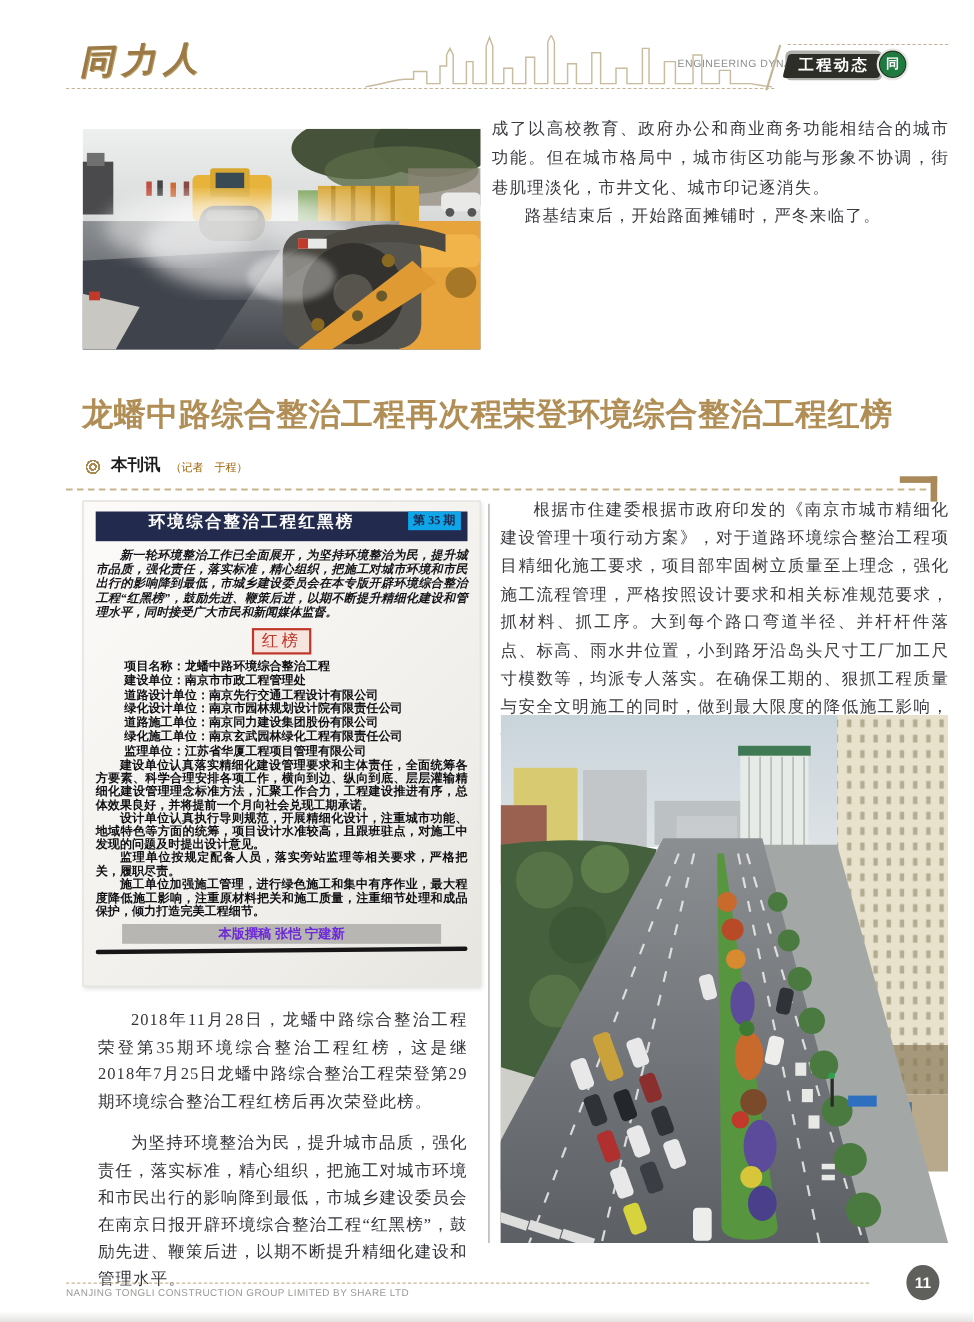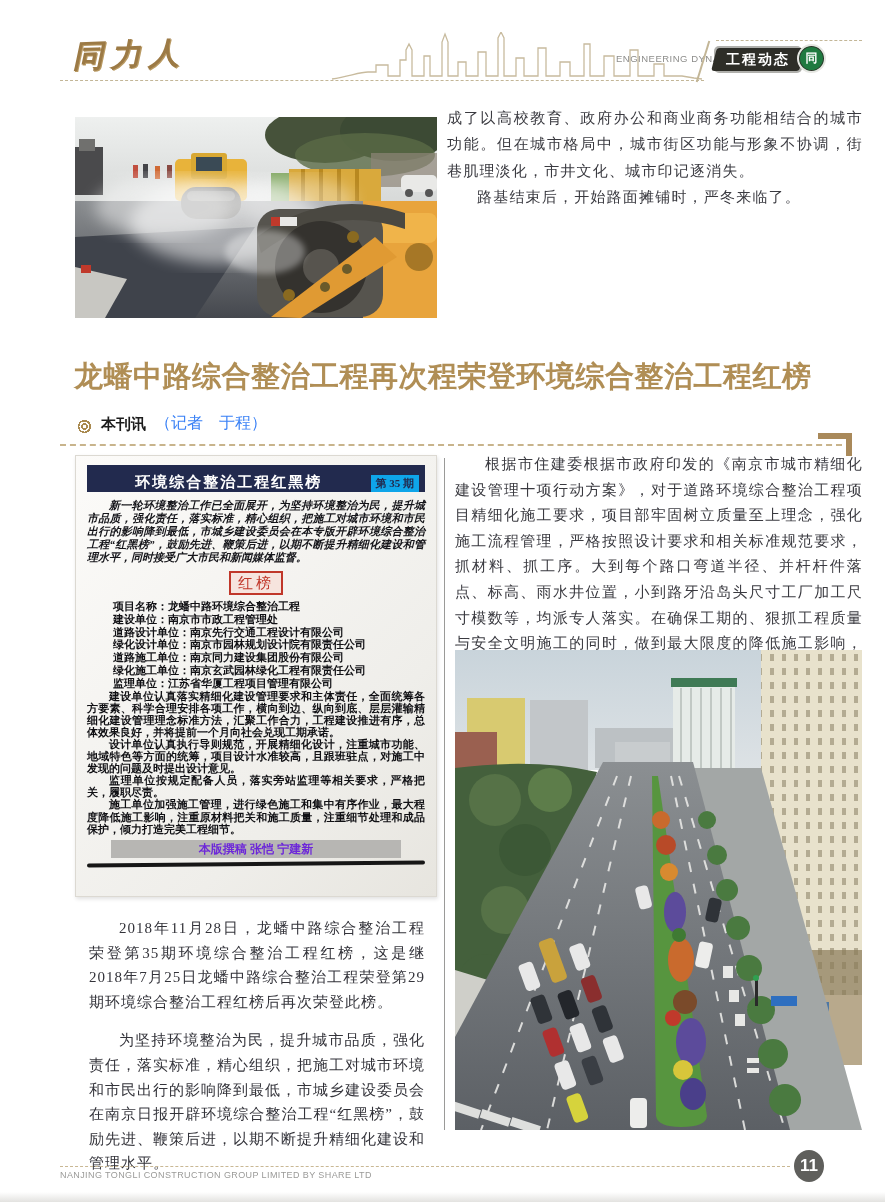--- a/index.html
+++ b/index.html
@@ -34,32 +34,32 @@
   .lead p{margin:0;}
   .lead p.ind{text-indent:2em;}
 
   
   .headline{left:74px;top:357px;width:800px;font-size:29px;font-weight:bold;color:#b08e55;
     font-family:"Liberation Sans", sans-serif;letter-spacing:.5px;white-space:nowrap;}
   .byline{left:77px;top:413px;display:flex;align-items:flex-end;gap:9px;}
   .byline-icon{width:15px;height:15px;border-radius:50%;
     background:radial-gradient(circle,#fff 0 1.5px,#a98a50 1.5px 3.5px,#fff 3.5px 5px,#a98a50 5px 6.5px,#fff 6.5px);}
   .byline-src{font-size:15px;font-weight:bold;color:#1c1c1c;font-family:"Liberation Sans",sans-serif;}
-  .byline-rep{font-size:16px;color:#3b82f6;}
+  .byline-rep{font-size:10px;color:#a16207;}
   .divider{left:60px;top:444px;width:782px;border-top:2px dashed #c8b48c;height:0;}
   .bracket{left:818px;top:433px;width:28px;height:17px;
     border-top:6px solid #a9895a;border-right:6px solid #a9895a;}
 
   
   .vline{left:444px;top:458px;width:1px;height:672px;background:#9a9a98;}
 
   .doc{left:75px;top:455px;width:362px;height:442px;box-sizing:border-box;
     background:linear-gradient(135deg,#fcfbf9,#efeeea 70%,#e7e5df);
     border:1px solid #dcd9d2;padding:9px 11px;box-shadow:1px 2px 4px rgba(0,0,0,.12);}
-  .doc-bar{height:27px;background:#222a4e;display:flex;align-items:flex-end;}
+  .doc-bar{height:27px;background:#222a4e;display:flex;align-items:flex-start;}
   .doc-title{flex:1;text-align:center;color:#fff;font-size:15px;font-weight:bold;
     letter-spacing:2px;font-family:"Liberation Sans",sans-serif;}
   .doc-issue{background:#0ea5e9;color:#222a4e;font-size:11px;font-weight:bold;
     padding:0 5px;margin-right:6px;line-height:17px;}
   .doc-intro{margin-top:7px;font-size:11px;line-height:13px;font-weight:bold;font-style:italic;
     text-align:justify;text-indent:2em;color:#15151a;}
   .doc-badge{margin:7px auto 5px;width:max-content;border:2px solid #c0372a;background:#f6e4de;
     color:#c0372a;padding:0 7px;font-size:15px;font-weight:normal;line-height:20px;letter-spacing:3px;}
   .doc-info{margin-left:26px;font-size:11px;font-weight:bold;line-height:12.8px;color:#101014;}
   .doc-body p{margin:0;font-size:11px;font-weight:bold;line-height:12.1px;text-indent:2em;
@@ -74,22 +74,22 @@
 
   .right-para{left:455px;top:452px;width:408px;font-size:15px;line-height:25.6px;
     letter-spacing:1.2px;text-align:justify;color:#3a3a40;}
   .right-para p{margin:0;text-indent:2em;}
   .photo2{left:455px;top:650px;width:407px;height:480px;overflow:hidden;}
 
   
   .foot-dash{left:60px;top:1166px;width:730px;border-top:1px dashed #c9b894;height:0;}
   .foot-co{left:60px;top:1170px;font-size:9px;color:#9a9a98;letter-spacing:.4px;
     font-family:"Liberation Sans",sans-serif;text-align:center;}
-  .page-circle{left:794px;top:1150px;width:30px;height:32px;border-radius:50%;background:#5f5f5c;
-    color:#fff;font-size:17px;font-weight:bold;text-align:center;line-height:32px;
+  .page-circle{left:824px;top:1150px;width:30px;height:32px;border-radius:50%;background:#5f5f5c;
+    color:#fff;font-size:14px;font-weight:bold;text-align:center;line-height:32px;
     font-family:"Liberation Sans",sans-serif;}
   .scan-bottom{left:0;top:1192px;width:885px;height:10px;
     background:linear-gradient(to top,rgba(175,173,166,.35),rgba(175,173,166,0));}
 </style>
 </head>
 <body>
 
 <div class="abs masthead-logo">同力人</div>
 
 <svg class="abs skyline" width="372" height="50" viewBox="0 0 372 50">

